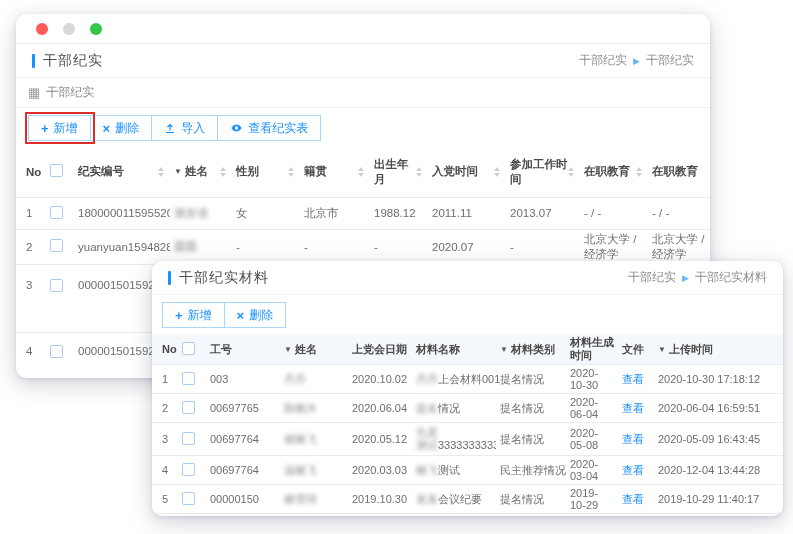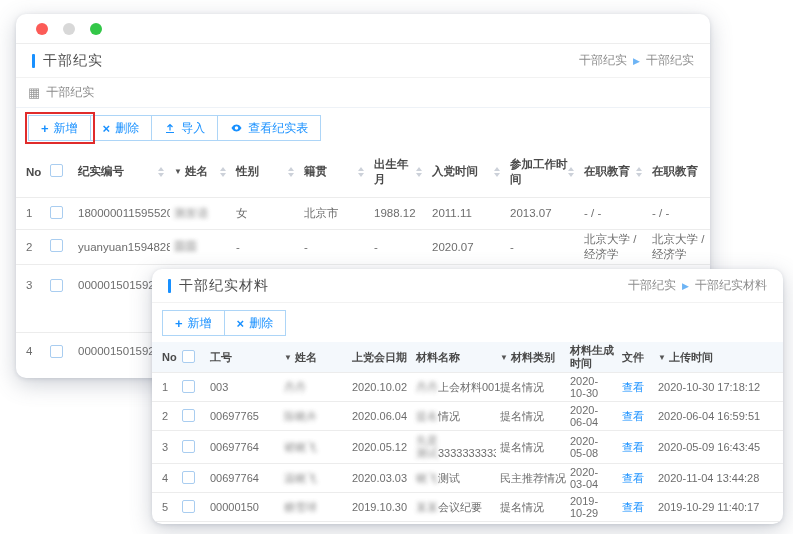--- a/index.html
+++ b/index.html
@@ -13,21 +13,21 @@
     overflow:hidden;
   }
   .window {
     position:absolute;
     background:#fff;
     border-radius:10px;
     box-shadow:0 6px 22px rgba(90,100,120,.30), 0 1px 4px rgba(90,100,120,.18);
     overflow:hidden;
   }
   .win-back { left:16px; top:14px; width:694px; height:364px; z-index:1; }
-  .win-front { left:152px; top:269px; width:631px; height:255px; z-index:2; }
+  .win-front { left:152px; top:261px; width:631px; height:255px; z-index:2; }
 
   
   .titlebar { height:30px; border-bottom:1px solid #ededed; display:flex; align-items:center; padding-left:20px; gap:15px; }
   .dot { width:12px; height:12px; border-radius:50%; }
   .dot-red { background:#fc5b57; }
   .dot-gray { background:#d8d8d8; }
   .dot-green { background:#33c748; }
 
   
   .page-head { height:34px; display:flex; align-items:center; padding:0 16px; border-bottom:1px solid #f2f2f2; }
@@ -397,21 +397,21 @@
       <tr class="fr">
         <td style="padding-left:10px">4</td>
         <td><span class="checkbox"></span></td>
         <td>00697764</td>
         <td><span class="redacted">温晓飞</span></td>
         <td>2020.03.03</td>
         <td class="mat-line"><span class="redacted">晓飞</span><span>测试</span></td>
         <td class="nowrap">民主推荐情况</td>
         <td>2020-03-04</td>
         <td><span class="link">查看</span></td>
-        <td class="nowrap">2020-11-04 13:44:28</td>
+        <td class="nowrap">2020-12-04 13:44:28</td>
       </tr>
       <tr class="fr">
         <td style="padding-left:10px">5</td>
         <td><span class="checkbox"></span></td>
         <td>00000150</td>
         <td><span class="redacted">糖雪球</span></td>
         <td>2019.10.30</td>
         <td class="mat-line"><span class="redacted">某某</span><span>会议纪要</span></td>
         <td class="nowrap">提名情况</td>
         <td>2019-10-29</td>

